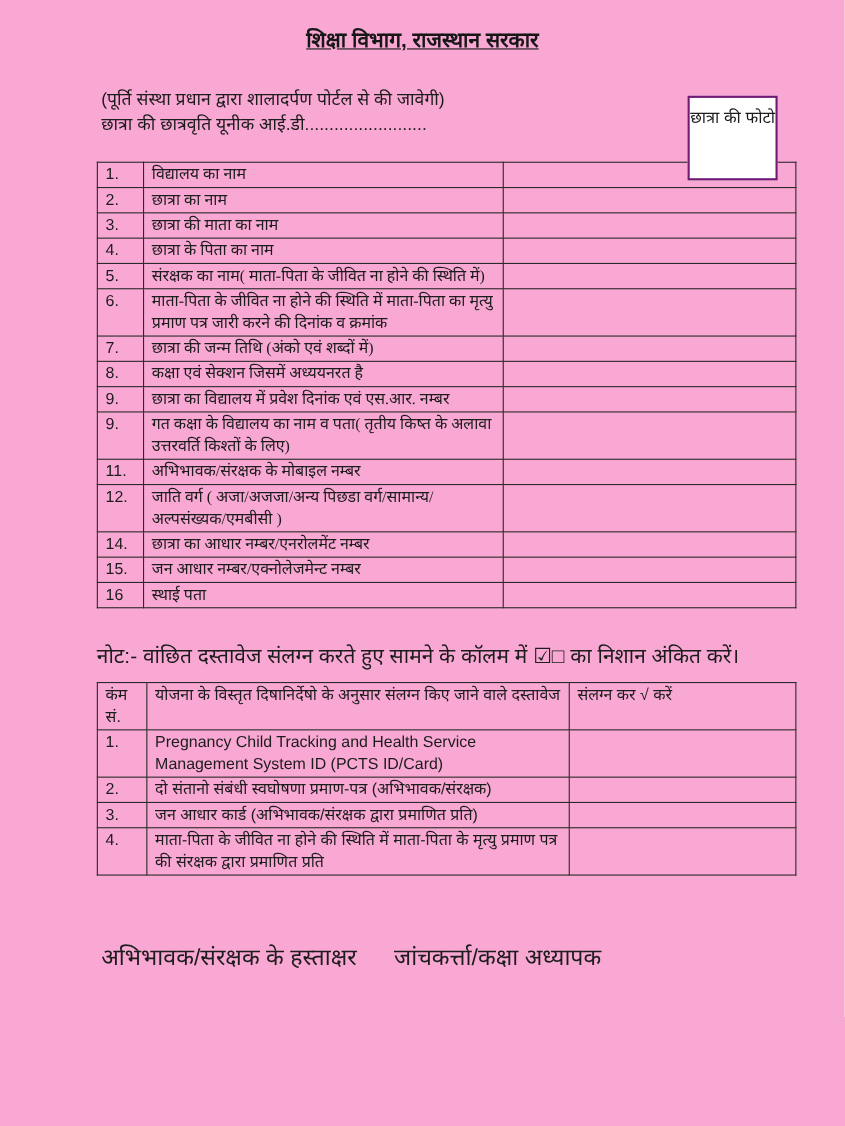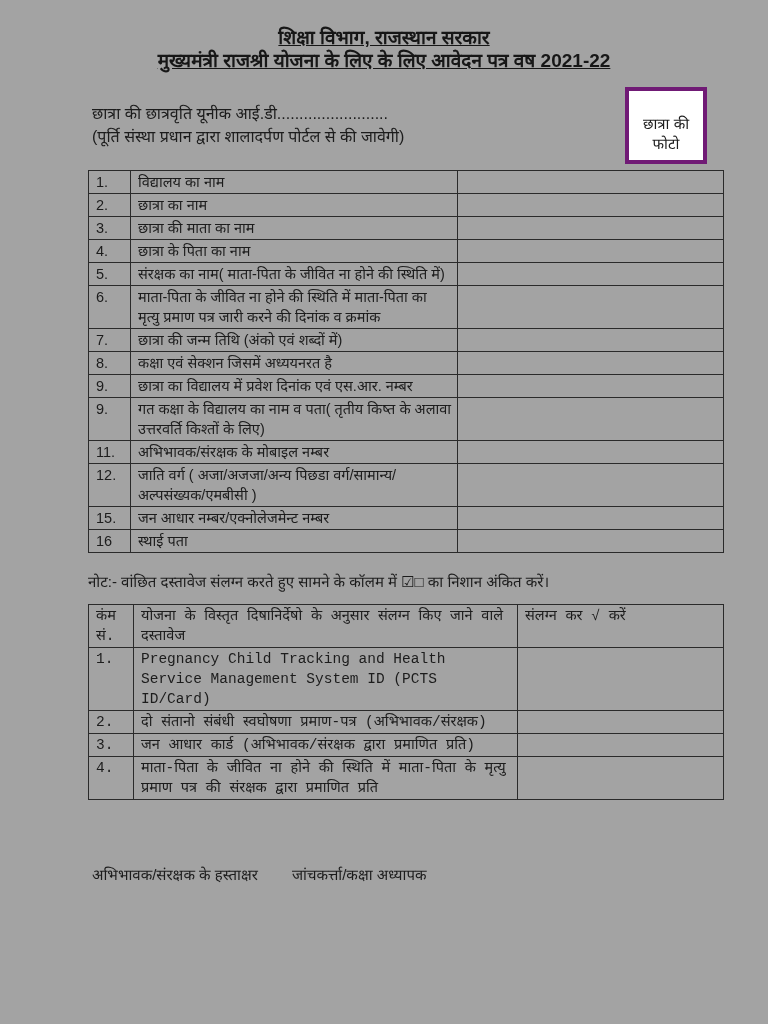--- a/index.html
+++ b/index.html
@@ -5,40 +5,40 @@
   * { margin: 0; padding: 0; box-sizing: border-box; }
   html, body { background: #ffffff; }
   body {
     width: 768px; height: 1024px;
     font-family: "Liberation Sans", "DejaVu Sans", sans-serif;
     color: #1c1c1c;
   }
   .page {
     position: relative;
     width: 768px; height: 1024px;
-    background: #a3a3a3;
+    background: #f9a8d4;
     overflow: hidden;
   }
   .header { margin-top: 26px; text-align: center; }
   .title {
     font-weight: bold;
     font-size: 19px;
     line-height: 23px;
     text-decoration: underline;
     color: #171717;
   }
   .photo-box {
     position: absolute;
     left: 625px; top: 87px;
     width: 82px; height: 77px;
-    border: 4px solid #701a75;
+    border: 2px solid #701a75;
     text-align: center;
     font-size: 15px;
     line-height: 20px;
-    padding-top: 23px;
+    padding-top: 9px;
     background: #fff;
   }
   .id-section {
     margin: 30px 0 0 92px;
     font-size: 16px;
     line-height: 23px;
     color: #1c1c1c;
     width: 470px;
   }
   table {
@@ -51,58 +51,57 @@
     border: 1px solid #2a2a2a;
     font-size: 14.5px;
     line-height: 20px;
     padding: 1px 5px 1px 7px;
     vertical-align: top;
     overflow-wrap: break-word;
     color: #1c1c1c;
   }
   .t1 { margin-top: 22px; }
   .t1 .c-num   { width: 42px; }
-  .t1 .c-label { width: 327px; }
+  .t1 .c-label { width: 327px; font-family: Liberation Serif, serif; }
   .t1 .c-value { width: 266px; }
   .note {
-    margin: 18px 0 0 88px;
-    font-size: 15px;
+    margin: 34px 0 0 88px;
+    font-size: 19px;
     line-height: 21px;
     width: 640px;
   }
-  .t2 { margin-top: 12px; font-family: Liberation Mono, monospace; }
+  .t2 { margin-top: 12px; }
   .t2 .c-num   { width: 45px; }
   .t2 .c-doc   { width: 384px; margin-left: 30px; }
   .t2 .c-check { width: 206px; margin-top: 23px; }
   .footer {
     margin: 64px 0 0 92px;
     display: flex;
     gap: 34px;
-    font-size: 15px;
+    font-size: 21px;
     line-height: 21px;
     white-space: nowrap;
   }
 </style>
 </head>
 <body>
 
 <div class="page">
 
   <div class="header">
     <div class="title">शिक्षा विभाग, राजस्थान सरकार</div>
-    <div class="title">मुख्यमंत्री राजश्री योजना के लिए के लिए आवेदन पत्र वष 2021-22</div>
   </div>
 
   <div class="photo-box">
     <span>छात्रा की फोटो</span>
   </div>
 
   <div class="id-section">
+    <div>(पूर्ति संस्था प्रधान द्वारा शालादर्पण पोर्टल से की जावेगी)</div>
     <div>छात्रा की छात्रवृति यूनीक आई.डी.........................</div>
-    <div>(पूर्ति संस्था प्रधान द्वारा शालादर्पण पोर्टल से की जावेगी)</div>
   </div>
 
   <table class="t1">
     <tbody>
       <tr>
         <td class="c-num">1.</td>
         <td class="c-label">विद्यालय का नाम</td>
         <td class="c-value"></td>
       </tr>
       <tr>
@@ -151,20 +150,25 @@
         <td class="c-value"></td>
       </tr>
       <tr>
         <td class="c-num">11.</td>
         <td class="c-label">अभिभावक/संरक्षक के मोबाइल नम्बर</td>
         <td class="c-value"></td>
       </tr>
       <tr>
         <td class="c-num">12.</td>
         <td class="c-label">जाति वर्ग ( अजा/अजजा/अन्य पिछडा वर्ग/सामान्य/ अल्पसंख्यक/एमबीसी )</td>
+        <td class="c-value"></td>
+      </tr>
+      <tr>
+        <td class="c-num">14.</td>
+        <td class="c-label">छात्रा का आधार नम्बर/एनरोलमेंट नम्बर</td>
         <td class="c-value"></td>
       </tr>
       <tr>
         <td class="c-num">15.</td>
         <td class="c-label">जन आधार नम्बर/एक्नोलेजमेन्ट नम्बर</td>
         <td class="c-value"></td>
       </tr>
       <tr>
         <td class="c-num">16</td>
         <td class="c-label">स्थाई पता</td>

